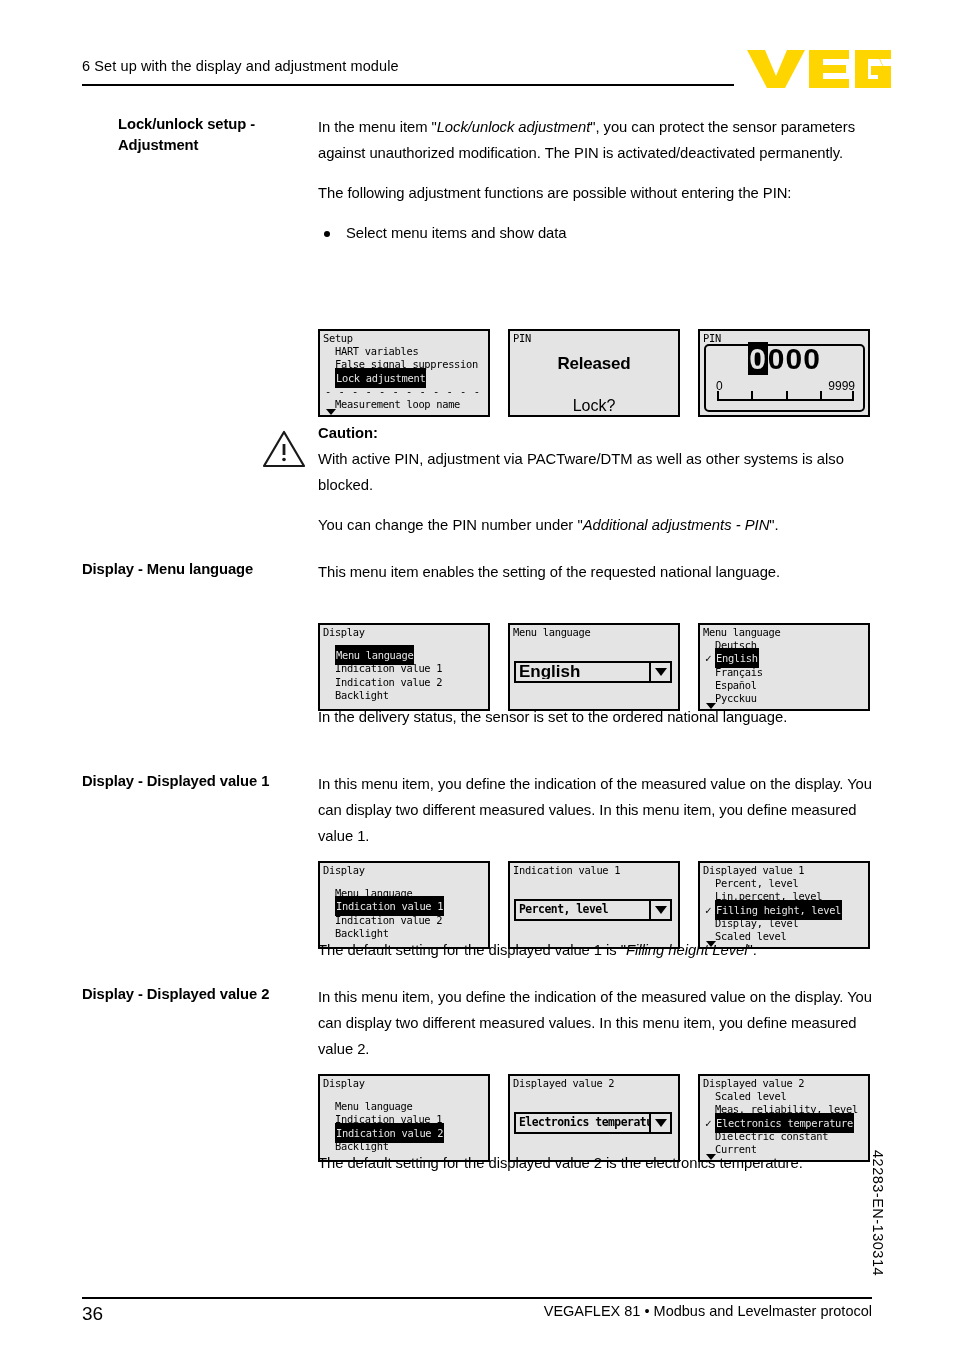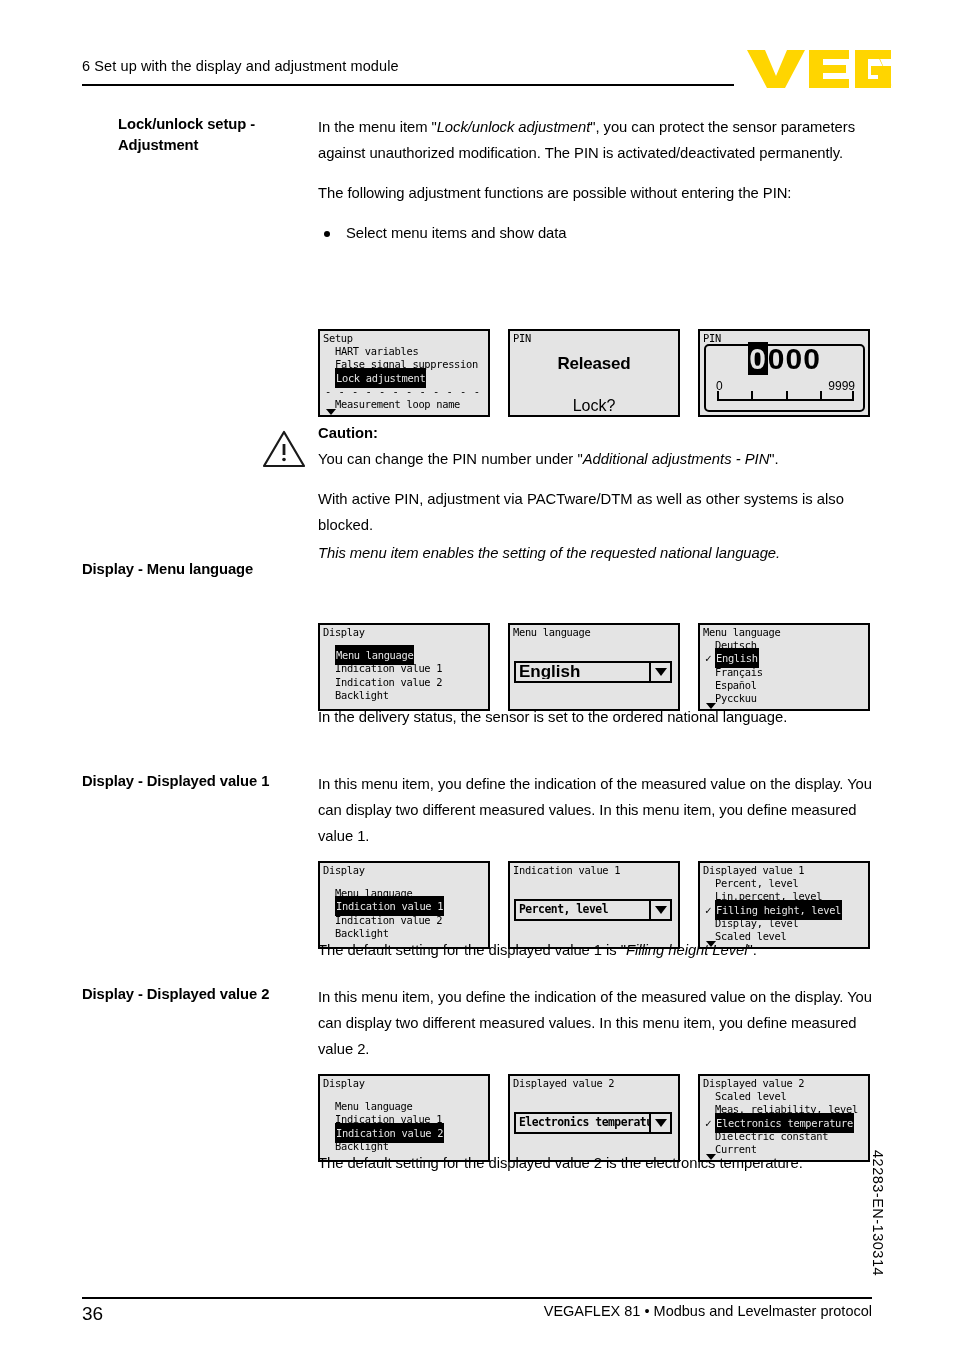--- a/index.html
+++ b/index.html
@@ -433,27 +433,27 @@
   <div class="caution-block" style="top:420px;">
     <div class="caution-icon">
       <svg width="44" height="40" viewBox="0 0 44 40" xmlns="http://www.w3.org/2000/svg">
         <polygon points="22,3 42,37 2,37" fill="none" stroke="#1a1a1a" stroke-width="2.2" stroke-linejoin="round"></polygon>
         <rect x="20.6" y="15" width="2.8" height="11" fill="#1a1a1a"></rect>
         <circle cx="22" cy="30.5" r="1.8" fill="#1a1a1a"></circle>
       </svg>
     </div>
     <div class="caution-text">
       <p class="ct-title">Caution:</p>
+      <p>With active PIN, adjustment via PACTware/DTM as well as other systems is also blocked.</p>
       <p><span>You can change the PIN number under "</span><span class="it">Additional adjustments - PIN</span><span>".</span></p>
-      <p>With active PIN, adjustment via PACTware/DTM as well as other systems is also blocked.</p>
     </div>
   </div>
 
   <div class="label-col" style="top:559px;">Display - Menu language</div>
-  <div class="body-col" style="top:540px;font-style:italic;">
+  <div class="body-col" style="top:559px;">
     <p>This menu item enables the setting of the requested national language.</p>
   </div>
 
   <div class="lcd-row" style="top:604px;">
 
     <div class="lcd c0">
       <div class="lcd-title">Display</div>
       <div class="lcd-list" style="top:24px;">
         <div class="lcd-item sel"><span class="txt">Menu language</span></div>
         <div class="lcd-item"><span class="txt">Indication value 1</span></div>

